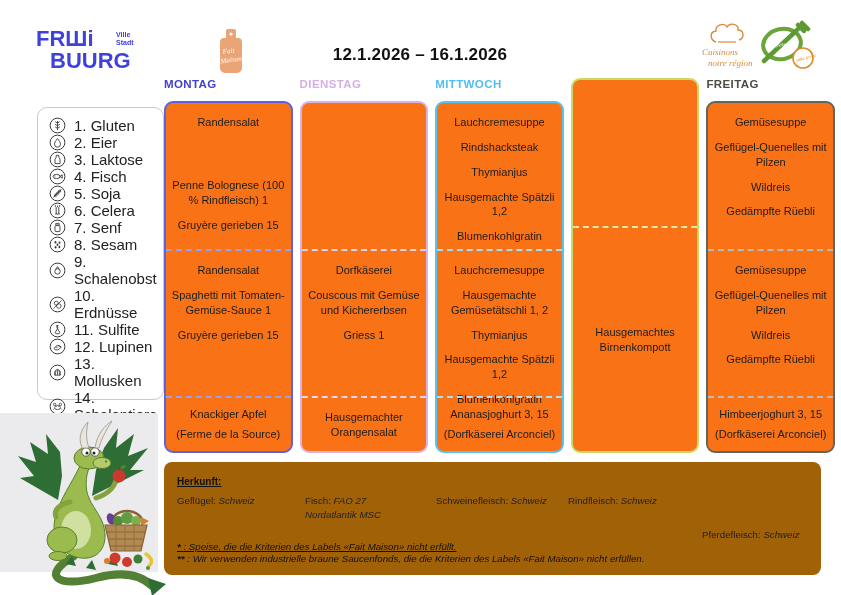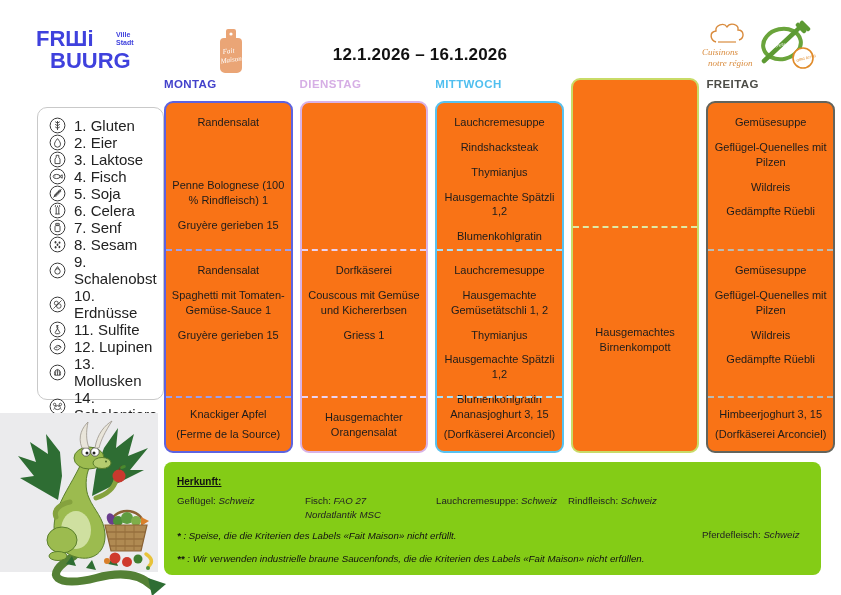--- a/index.html
+++ b/index.html
@@ -45,33 +45,33 @@
   .col0 .sec1 .menu-item:first-child { margin-bottom:48px; }
 
   .col0 { --bc:#5d63e0; --dash:#9b9fee; --hc:#4241cb; }
   .col1 { --bc:#d9b3e6; --dash:#e9d2f2; --hc:#d6aee5; }
   .col2 { --bc:#58c2f0; --dash:#abdff7; --hc:#50bfef; }
   .col3 { --bc:#c9db67; --dash:#dfe9a5; --hc:#bed34b; }
   .col4 { --bc:#63645c; --dash:#bcbcb4; --hc:#4c4c47; }
 
   
   .footer-panel { position:absolute; left:164px; top:462px; width:657px; height:113px;
-    background:#84cc16; border-radius:8px; }
+    background:#a16207; border-radius:8px; }
   .herkunft-title { position:absolute; left:13px; top:14px; font-size:10px; font-weight:bold;
     text-decoration:underline; color:#111; }
   .origin { position:absolute; top:32px; font-size:9.7px; color:#222; line-height:1.4; }
   .origin .val { font-style:italic; }
   .origin-0 { left:13px; }
   .origin-1 { left:141px; width:98px; }
   .origin-2 { left:272px; }
   .origin-3 { left:404px; }
   .origin-4 { left:538px;margin-top:34px; }
   .note { position:absolute; left:13px; font-size:9.7px; font-style:italic; color:#111; }
   .note .pfx { font-weight:bold; }
-  .note-0 { top:68px; }
+  .note-0 { top:79px;text-decoration:underline; }
   .note-1 { top:91px; }
 
   
   .dragon-bg { position:absolute; left:0; top:413px; width:158px; height:159px; background:#ebebed; }
   .dragon-svg { position:absolute; left:0; top:406px; }
 </style>
 </head>
 <body>
 
 <div id="app">
@@ -342,21 +342,21 @@
 
     <div class="origin origin-0">
       <span>Geflügel:</span>
       <span class="val">Schweiz</span>
     </div>
     <div class="origin origin-1">
       <span>Fisch:</span>
       <span class="val">FAO 27 Nordatlantik MSC</span>
     </div>
     <div class="origin origin-2">
-      <span>Lauchcremesuppe:</span>
+      <span>Schweinefleisch:</span>
       <span class="val">Schweiz</span>
     </div>
     <div class="origin origin-3">
       <span>Rindfleisch:</span>
       <span class="val">Schweiz</span>
     </div>
     <div class="origin origin-4">
       <span>Pferdefleisch:</span>
       <span class="val">Schweiz</span>
     </div>

